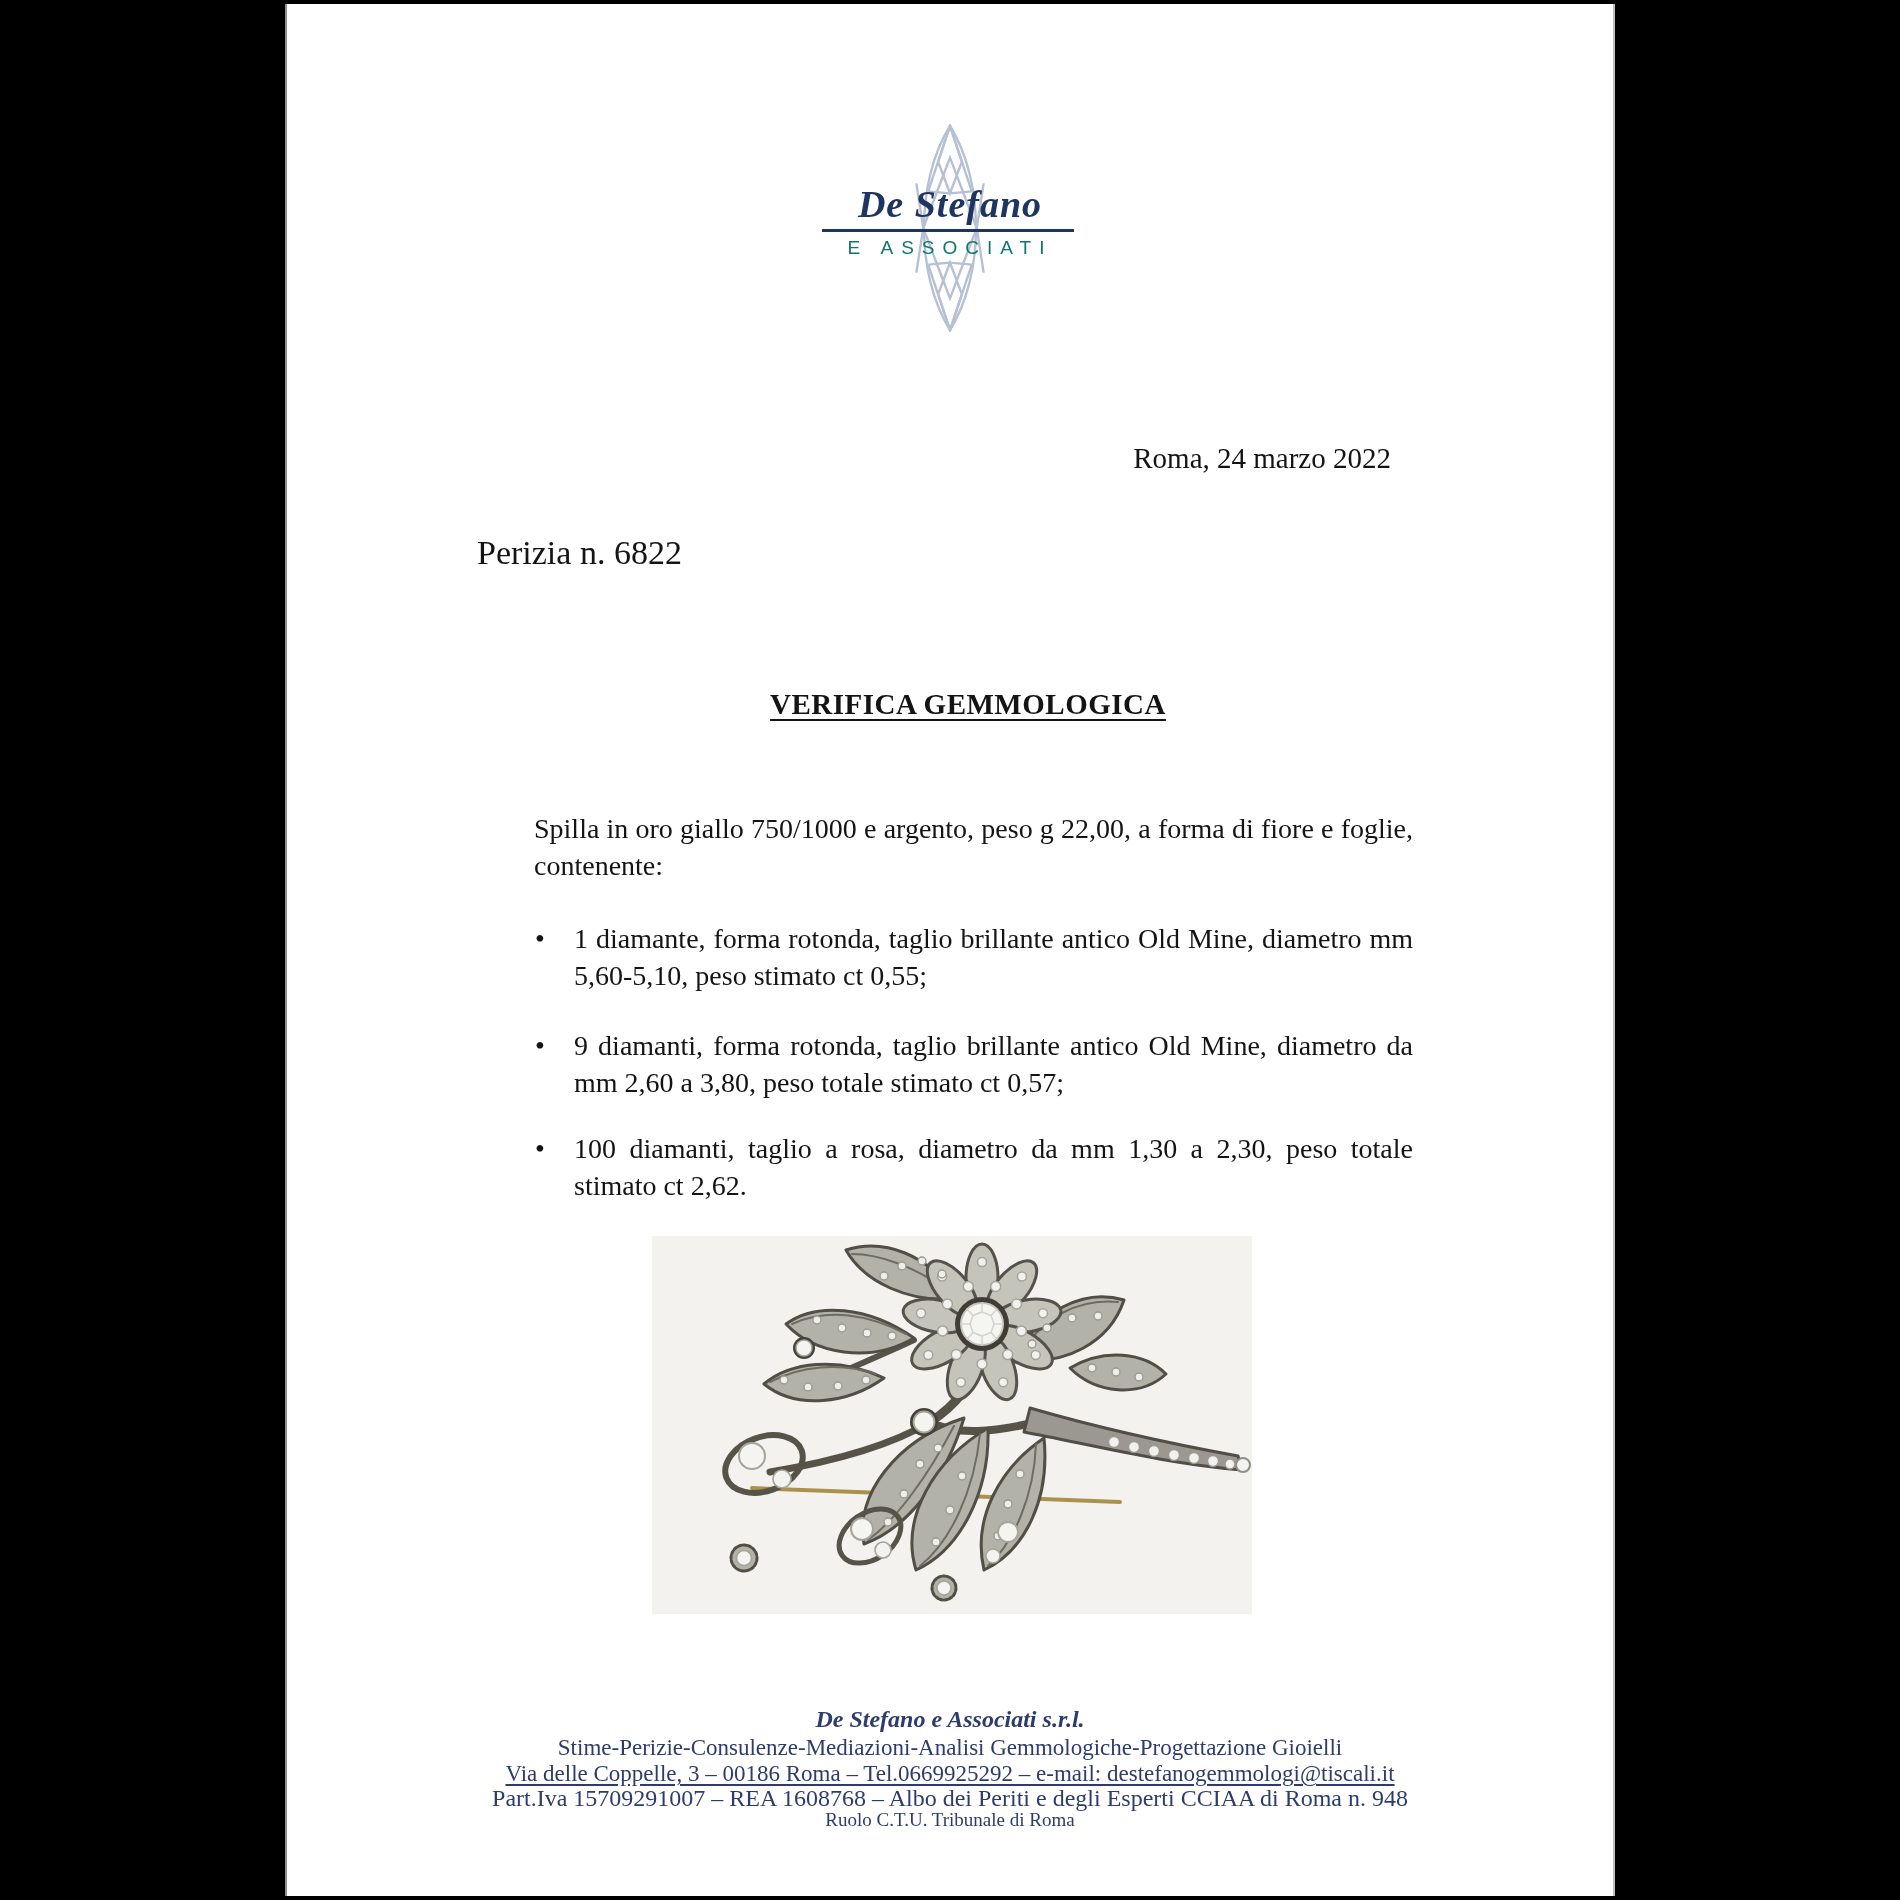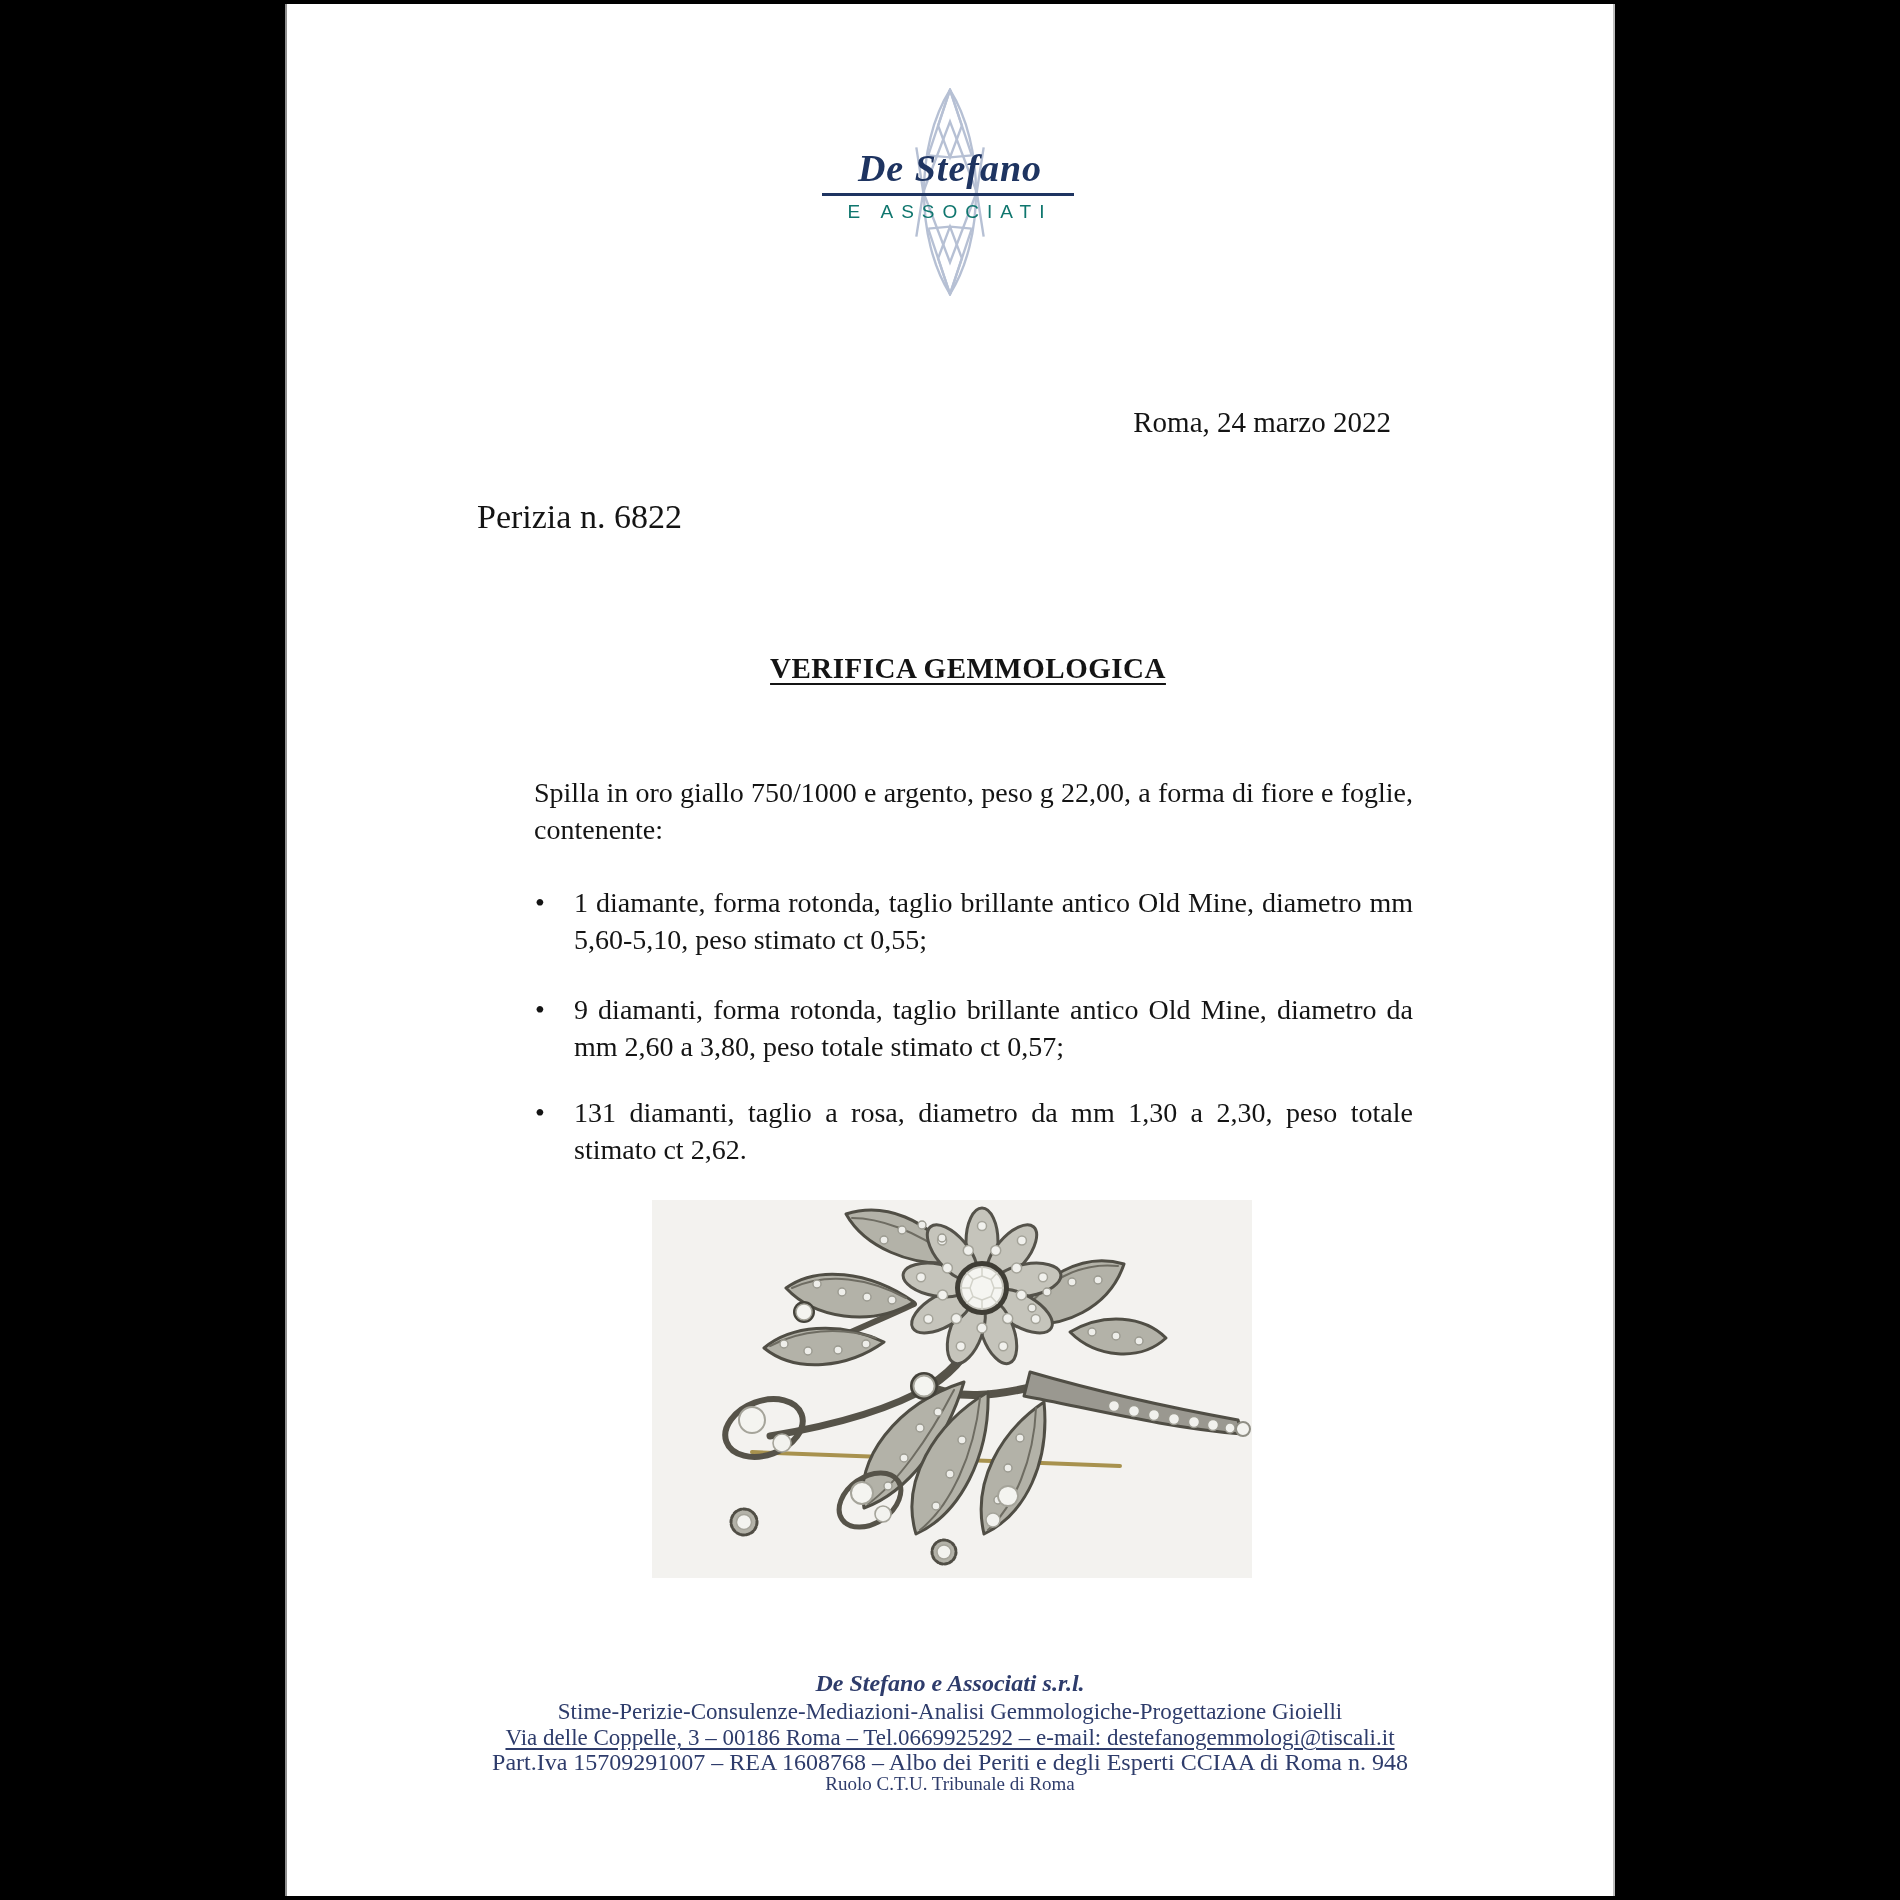--- a/index.html
+++ b/index.html
@@ -2,21 +2,21 @@
 <html><head>
 <meta charset="utf-8">
 <style>
   html,body{margin:0;padding:0;background:#000;width:1900px;height:1900px;overflow:hidden;}
   body{font-family:"Liberation Serif","DejaVu Serif",serif;-webkit-font-smoothing:antialiased;}
   .paper{
     position:absolute;left:285px;top:4px;width:1330px;height:1892px;
     background:#fff;border-left:2px solid #8f8f8f;border-right:2px solid #bdbdbd;
     box-sizing:border-box;color:#141414;
   }
-  .abs{position:absolute;}
+  .abs{position:absolute;margin-top:36px;}
   .centered{left:0;right:0;text-align:center;}
   
   .logo-diamond{left:611px;top:84px;width:104px;height:208px;}
   .logo-name{top:142px;font-style:italic;font-weight:bold;font-size:38px;color:#1e3461;letter-spacing:1px;}
   .logo-rule{left:535px;top:189px;width:252px;height:3px;background:#1e3461;}
   .logo-sub{top:197px;font-size:19px;letter-spacing:8px;color:#0f766e;font-family:"Liberation Sans","DejaVu Sans",sans-serif;}
   
   .date-line{left:190px;right:222px;top:402px;font-size:29px;text-align:right;}
   .ref-line{left:190px;top:494px;font-size:34px;}
   .doc-title{top:648px;font-size:29px;font-weight:bold;text-decoration:underline;text-underline-offset:5px;text-decoration-thickness:2px;letter-spacing:.5px;padding-left:36px;}
@@ -64,21 +64,21 @@
   <div class="bullet-row b1">
     <span class="marker b1 abs">•</span>
     <span class="btxt b1 abs">1 diamante, forma rotonda, taglio brillante antico Old Mine, diametro mm 5,60-5,10, peso stimato ct 0,55;</span>
   </div>
   <div class="bullet-row b2">
     <span class="marker b2 abs">•</span>
     <span class="btxt b2 abs">9 diamanti, forma rotonda, taglio brillante antico Old Mine, diametro da mm 2,60 a 3,80, peso totale stimato ct 0,57;</span>
   </div>
   <div class="bullet-row b3">
     <span class="marker b3 abs">•</span>
-    <span class="btxt b3 abs">131 diamanti, taglio a rosa, diametro da mm 1,30 a 2,30, peso totale stimato ct 2,62.</span>
+    <span class="btxt b3 abs">100 diamanti, taglio a rosa, diametro da mm 1,30 a 2,30, peso totale stimato ct 2,62.</span>
   </div>
 
   <div class="abs photo">
     <svg viewBox="0 0 600 378" width="600" height="378">
       <rect width="600" height="378" fill="#f3f2ef"></rect>
       <g stroke-linejoin="round" stroke-linecap="round">
 
         <line x1="100" y1="252" x2="468" y2="266" stroke="#a8924e" stroke-width="4"></line>
 
         <g stroke="#565349" fill="none">

